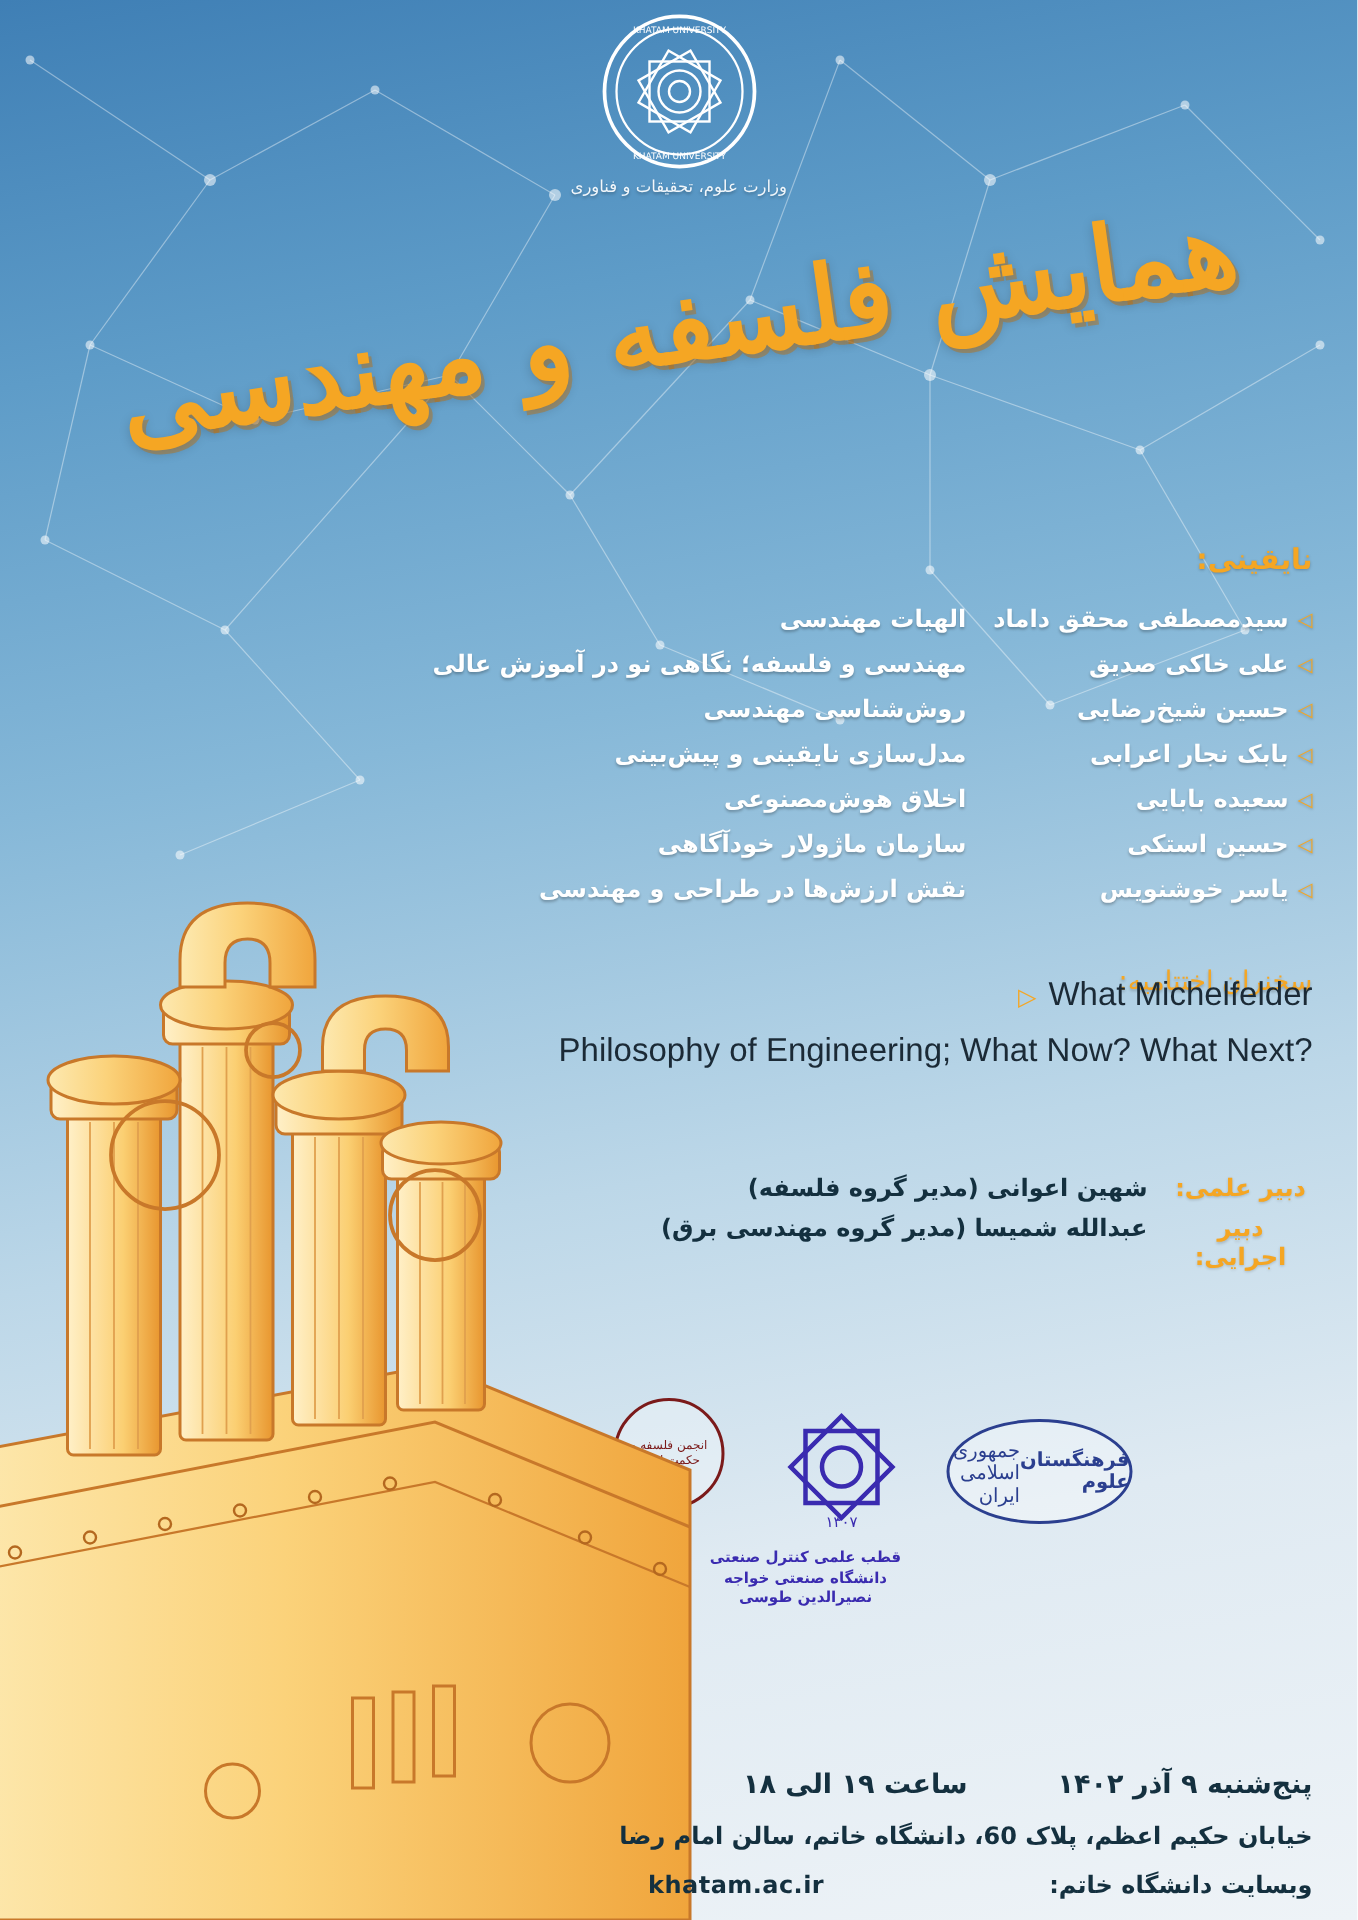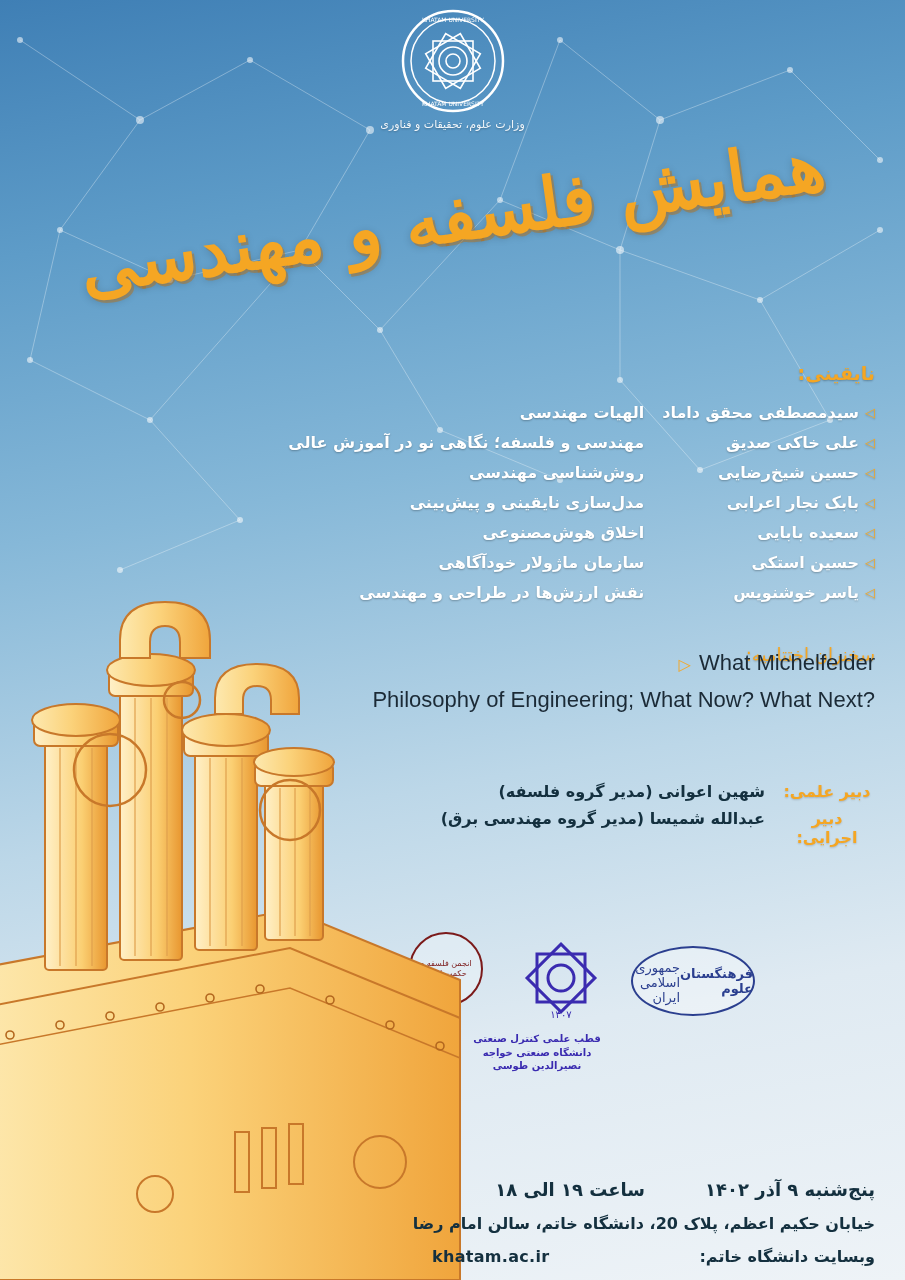--- a/index.html
+++ b/index.html
@@ -548,21 +548,21 @@
       <circle cx="192" cy="120" r="18"></circle>
     </g>
   </svg>
 
   <div class="footer">
     <div class="f-row1">
       <span>پنج‌شنبه ۹ آذر ۱۴۰۲</span>
       <span>ساعت ۱۹ الی ۱۸</span>
     </div>
     <div class="f-row2">
-      <div>خیابان حکیم اعظم، پلاک 20، دانشگاه خاتم، سالن امام رضا</div>
+      <div>خیابان حکیم اعظم، پلاک 60، دانشگاه خاتم، سالن امام رضا</div>
     </div>
     <div class="f-row3">
       <span>وبسایت دانشگاه خاتم:</span>
       <span class="site">khatam.ac.ir</span>
     </div>
   </div>
 
 </div>
 
 </body></html>

